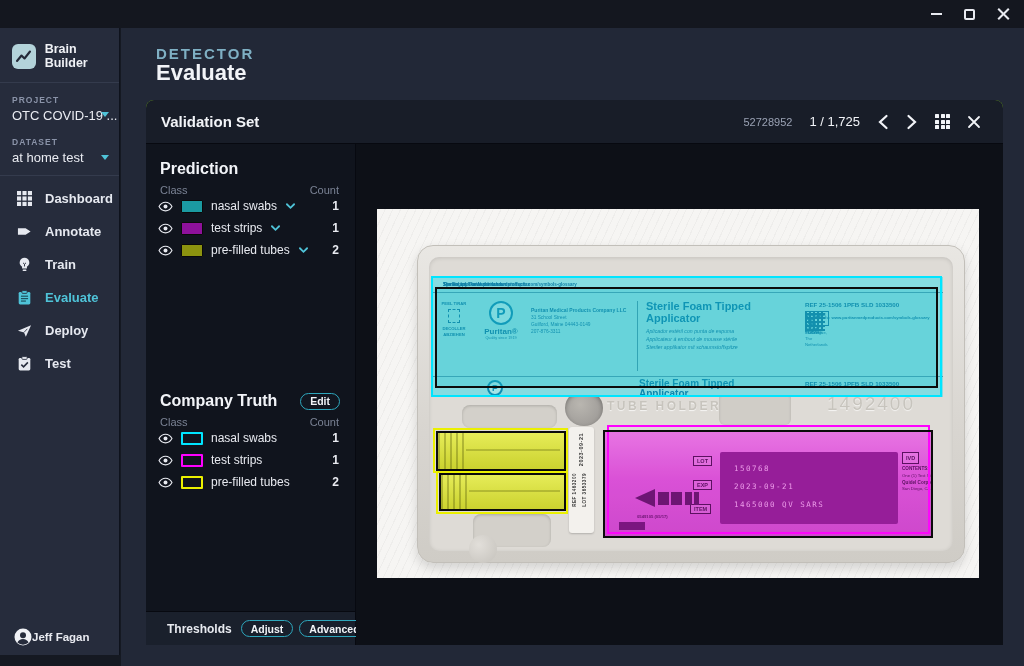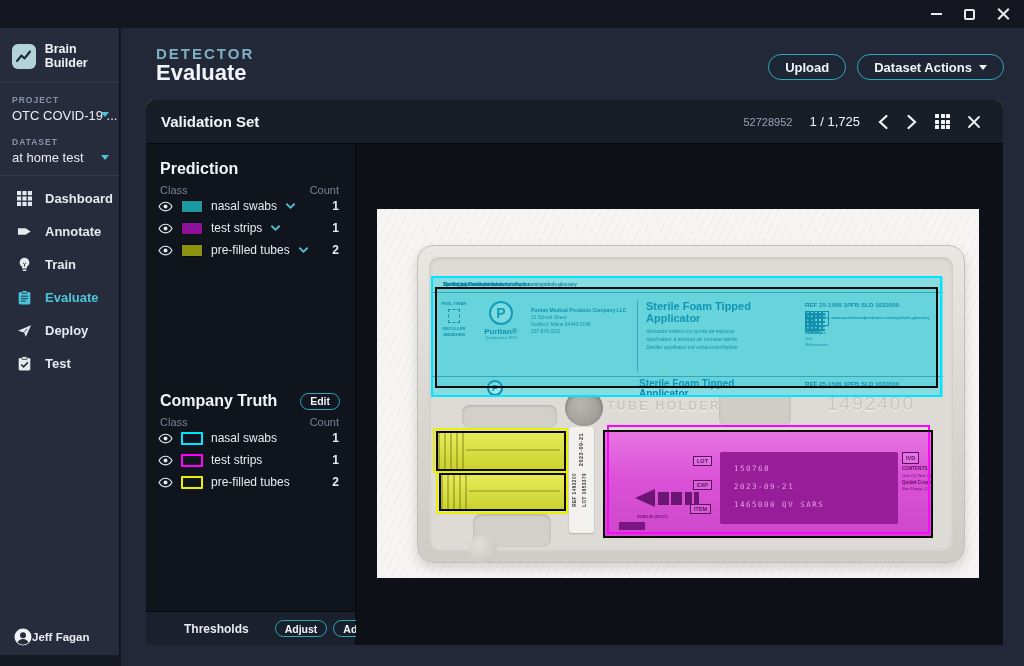--- a/index.html
+++ b/index.html
@@ -60,21 +60,21 @@
   .left-col { position:relative; width:210px; background:#10141D; border-right:1px solid #070910; }
   .sec-title { position:absolute; left:14px; font-size:16px; font-weight:700; color:#F2F4F8; }
   .col-head { position:absolute; left:0; width:100%; display:flex; justify-content:space-between; padding:0 16px 0 14px; font-size:11px; color:#7A8294; }
   .cls-row { position:absolute; left:0; width:100%; height:20px; display:flex; align-items:center; padding:0 16px 0 12px; gap:8px; }
   .swatch { width:22px; height:13px; border:1.5px solid #0a0a0a; border-radius:1px; flex:none; }
   .swatch.outline { background:transparent !important; border-width:2px; }
   .cls-label { font-size:12px; color:#E8EAF0; white-space:nowrap; }
   .cls-count { margin-left:auto; font-size:12px; font-weight:700; color:#E8EAF0; }
   .gt-title-row { position:absolute; left:0; width:100%; display:flex; align-items:center; }
   .gt-title-row .pill { margin-left:auto; margin-right:15px; }
-  .thresholds { position:absolute; left:0; bottom:0; width:100%; height:34px; background:#1A202C; border-top:1px solid #070910; display:flex; align-items:center; gap:26px; padding-left:12px; }
+  .thresholds { position:absolute; left:0; bottom:0; width:100%; height:34px; background:#1A202C; border-top:1px solid #070910; display:flex; align-items:center; gap:9px; padding-left:12px; }
   .th-label { font-size:12px; font-weight:700; color:#E8EAF0; }
   .th-buttons { display:flex; gap:6px; margin-left:auto; margin-right:9px; }
 
   
   .img-viewer { position:relative; flex:1; background:#0D1017; overflow:hidden; }
   .photo { position:absolute; left:21px; top:65px; width:602px; height:369px; background:#F6F5F3;
            background-image:repeating-linear-gradient(115deg, rgba(0,0,0,0.03) 0 1px, transparent 1px 7px); }
   .photo * { position:absolute; }
   .tray { left:40px; top:36px; width:548px; height:318px; border-radius:16px;
           background:linear-gradient(180deg,#E9E7E3,#D9D6D1 55%,#CFCCC6); border:1px solid #C2BFB9; box-shadow:0 5px 12px rgba(0,0,0,0.15); }
@@ -248,29 +248,20 @@
           <path d="M3.4 14.6a6.2 6.2 0 0 1 11.2 0 8.5 8.5 0 0 1-11.2 0z" fill="#262C3C"></path>
         </svg>
       <span class="u-label">Jeff Fagan</span>
     </div>
   </div>
 
   <div class="main">
     <div class="page-header">
       <div class="eyebrow">DETECTOR</div>
       <div class="page-title">Evaluate</div>
-      <div class="header-actions">
-        <button class="pill big">
-            <span>Upload</span>
-          </button>
-        <button class="pill big">
-            <span>Dataset Actions</span>
-            <span class="dd-caret"></span>
-          </button>
-      </div>
     </div>
 
     <div class="panel">
       <div class="panel-header">
         <span class="panel-title">Validation Set</span>
         <div class="ph-right">
           <span class="img-id">52728952</span>
           <span class="img-pos">1 / 1,725</span>
           <button class="nav-btn">
               <svg width="12" height="16" viewBox="0 0 12 16">

